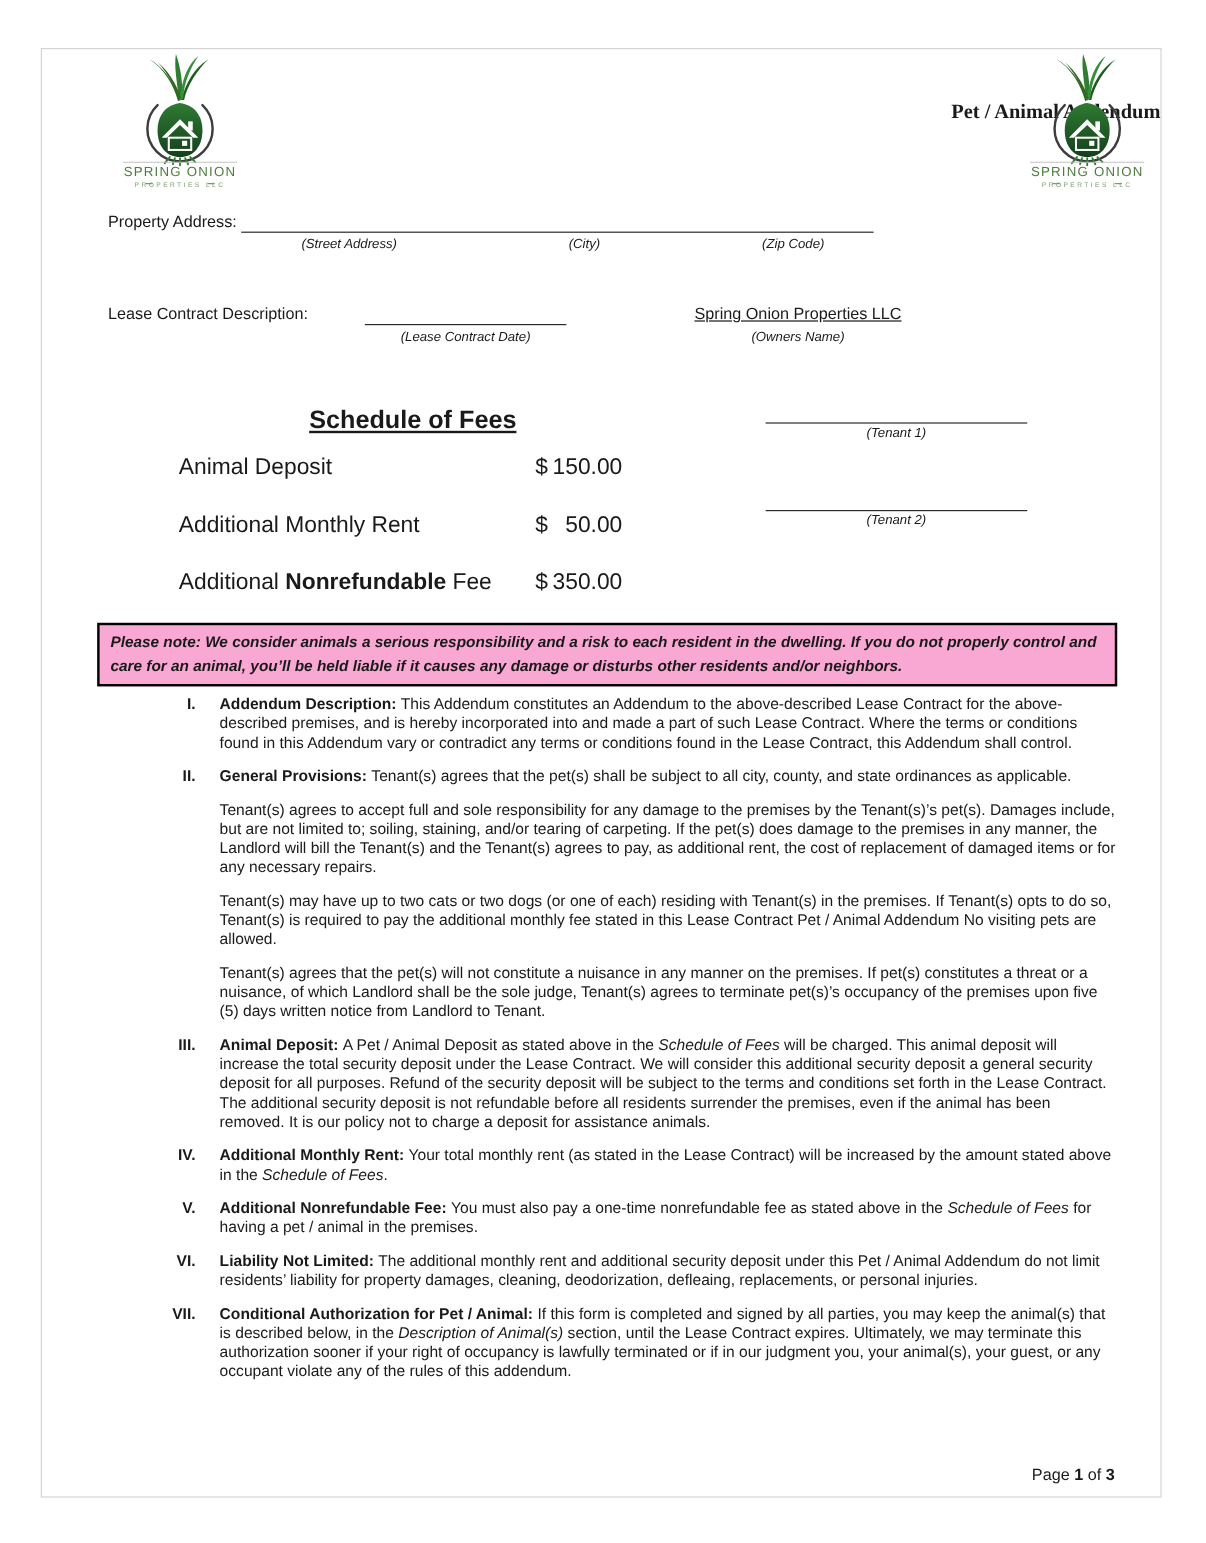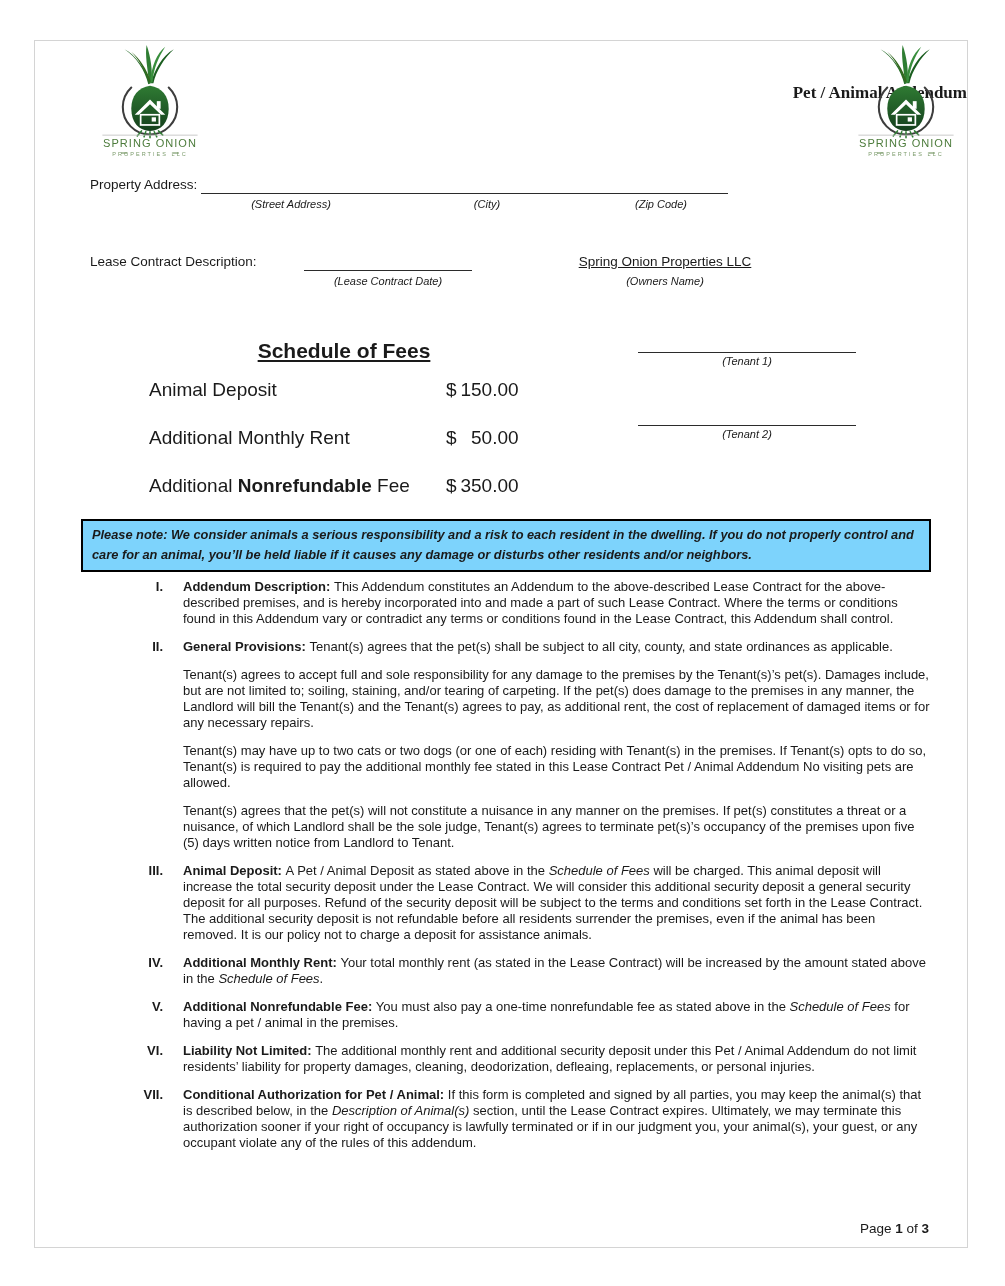--- a/index.html
+++ b/index.html
@@ -37,21 +37,21 @@
   .fee-val { display:inline-block; width:62px; text-align:right; }
 
   
   .tenants { position:absolute; left:603px; top:296px; width:218px; }
   .tenant-slot { margin-bottom:43px; }
   .tenant-line { border-bottom:1.2px solid #2b2b2b; height:16px; }
   .tenant-cap  { text-align:center; font-style:italic; font-size:11px; padding-top:2px; }
 
   
   .notice { position:absolute; left:46px; top:478px; width:850px; border:2px solid #000;
-            background:#7dd3fc; padding:4px 9px; font-size:12.8px; font-weight:700;
+            background:#f9a8d4; padding:4px 9px; font-size:12.8px; font-weight:700;
             font-style:italic; line-height:1.6; }
 
   
   .sections { position:absolute; left:56px; top:538px; width:842px; font-size:13px; line-height:16px; }
   .section { display:flex; }
   .sec-num { width:72px; min-width:72px; font-weight:700; text-align:left; padding-left:34px; }
   .sec-num span { display:inline-block; width:38px; text-align:right; }
   .sec-body { flex:1; padding-left:20px; }
   .sec-body p { margin:0 0 12px 0; }
   .sec-title { font-weight:700; }

